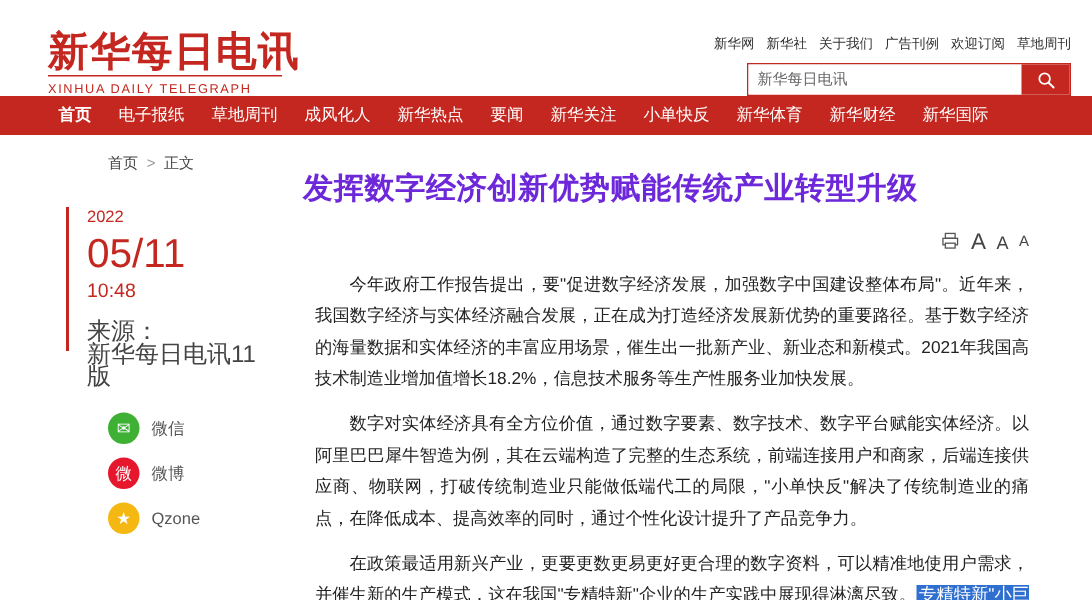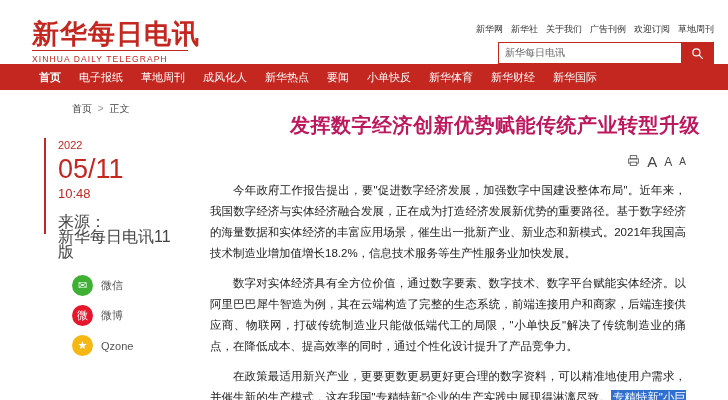--- a/index.html
+++ b/index.html
@@ -151,24 +151,24 @@
     width: 21px; height: 21px; border-radius: 50%;
     display: flex; align-items: center; justify-content: center;
     color: #fff; font-size: 11px;
   }
   .ico-wechat { background: #3eb135; }
   .ico-weibo { background: #e6162d; }
   .ico-qzone { background: #f5b712; }
 
   .right-col { flex: 1; padding: 10px 28px 0 6px; position: relative; }
   .article-title {
-    text-align: right;
+    text-align: left;
     font-size: 20px;
     font-weight: bold;
-    color: #be185d;
+    color: #6d28d9;
     font-family: "Liberation Serif", serif;
     letter-spacing: 0.5px;
     margin: 12px 0 14px 0;
   }
   .toolbar {
     display: flex;
     justify-content: flex-end;
     align-items: center;
     gap: 7px;
     margin-bottom: 10px;
@@ -227,20 +227,21 @@
     </div>
   </div>
 
   <div class="nav">
     <a class="first">首页</a>
     <a>电子报纸</a>
     <a>草地周刊</a>
     <a>成风化人</a>
     <a>新华热点</a>
     <a>要闻</a>
+    <a>新华关注</a>
     <a>小单快反</a>
     <a>新华体育</a>
     <a>新华财经</a>
     <a>新华国际</a>
 
   </div>
 
   <div class="content">
 
     <div class="left-col">

